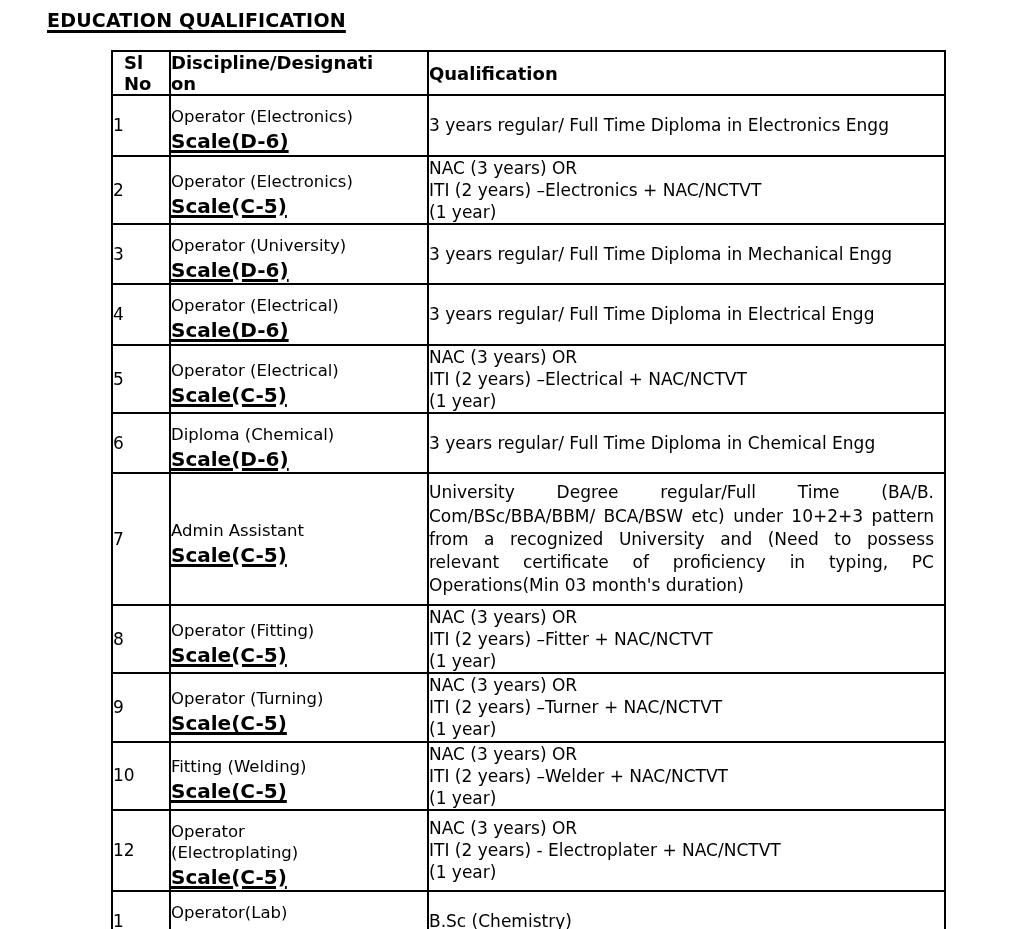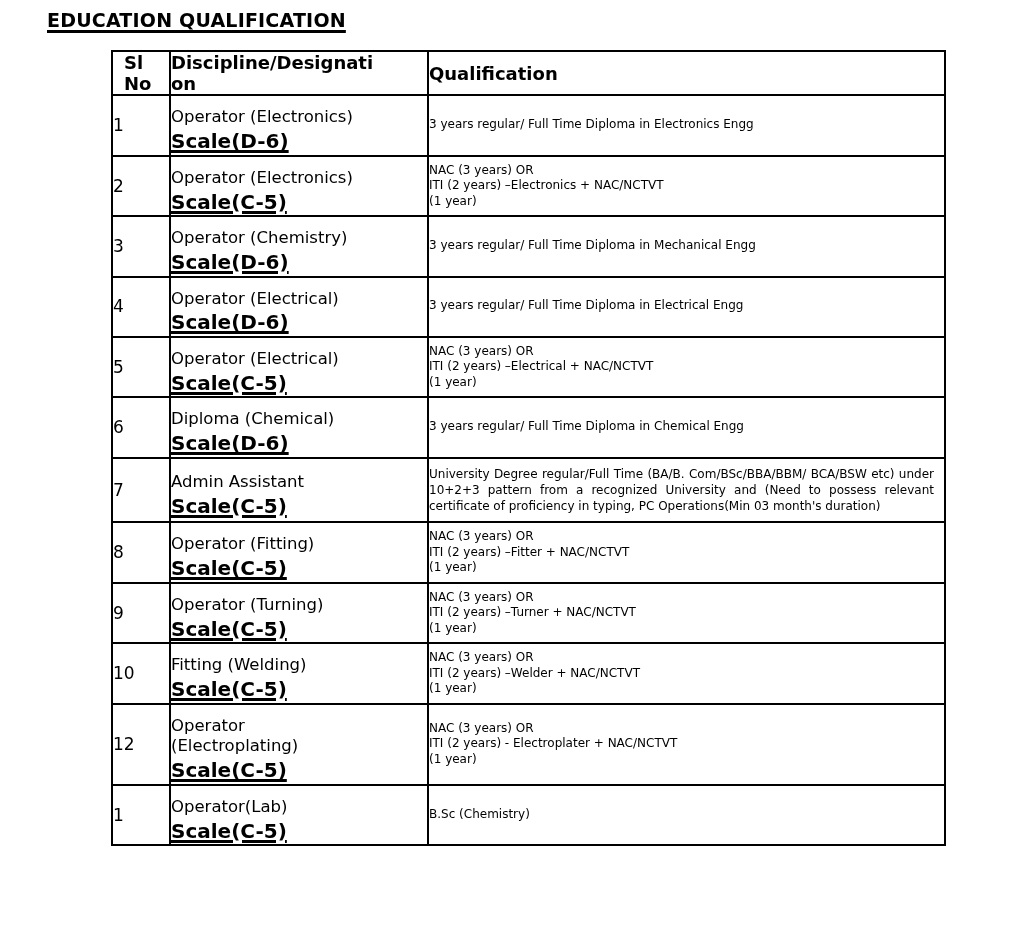--- a/index.html
+++ b/index.html
@@ -94,21 +94,21 @@
     font-size: 20px;
     text-decoration: underline;
     text-underline-offset: 2px;
     text-decoration-thickness: 2.5px;
     margin-top: 1px;
   }
 
   
   .qual-cell {
     padding: 5px 8px 6px 11px;
-    font-size: 12px;
+    font-size: 17px;
     line-height: 1.3;
     vertical-align: middle;
     white-space: pre-line;
     margin-left: 34px;
   }
   .qual-cell.justify {
     text-align: justify;
     white-space: normal;
     line-height: 1.36;
     padding-top: 7px;
@@ -158,21 +158,21 @@
             <span class="disc-name">Operator (Electronics)</span>
             <span class="disc-scale">Scale(C-5)</span>
           </td>
           <td class="qual-cell">NAC (3 years) OR
 ITI (2 years) –Electronics + NAC/NCTVT
 (1 year)</td>
         </tr>
         <tr>
           <td class="sl-cell">3</td>
           <td class="disc-cell">
-            <span class="disc-name">Operator (Chemistry)</span>
+            <span class="disc-name">Operator (University)</span>
             <span class="disc-scale">Scale(D-6)</span>
           </td>
           <td class="qual-cell pad-mid">3 years regular/ Full Time Diploma in Mechanical Engg</td>
         </tr>
         <tr>
           <td class="sl-cell">4</td>
           <td class="disc-cell">
             <span class="disc-name">Operator (Electrical)</span>
             <span class="disc-scale">Scale(D-6)</span>
           </td>

